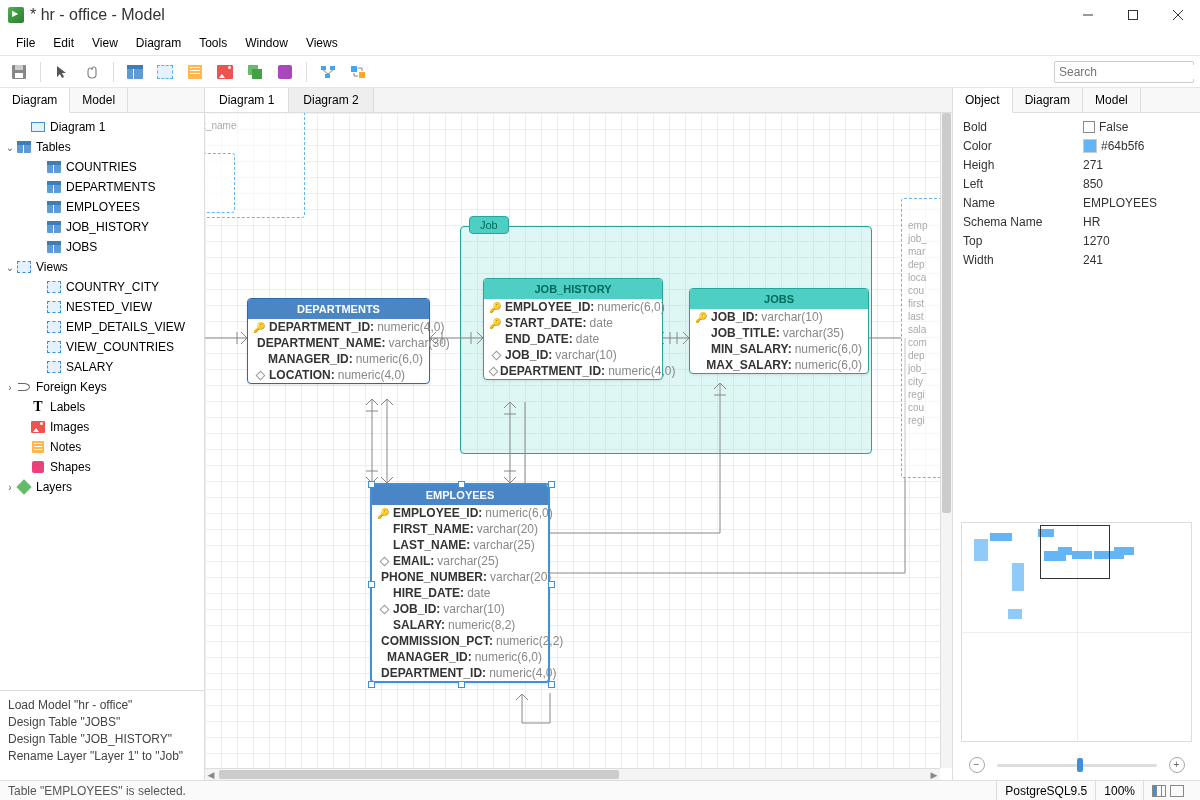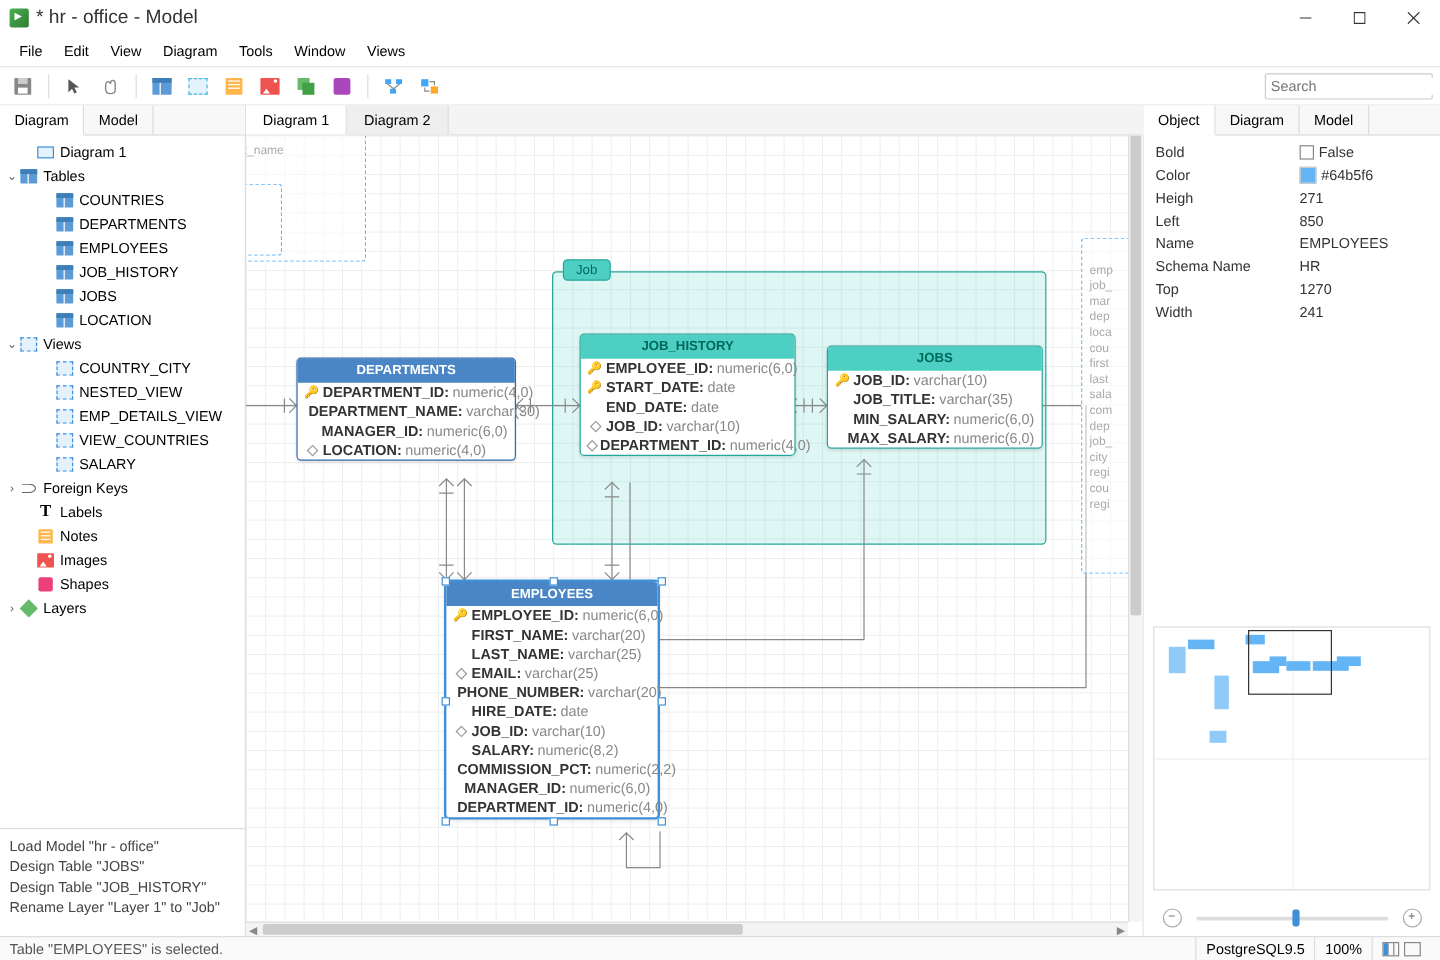--- a/index.html
+++ b/index.html
@@ -252,27 +252,20 @@
           </span>
           <span>JOB_HISTORY</span>
         </div>
         <div class="tree-item" style="--indent: 34px;">
           <span class="tree-caret"></span>
           <span class="tree-icon">
             <span class="icon-table"></span>
           </span>
           <span>JOBS</span>
         </div>
-        <div class="tree-item" style="--indent: 34px;">
-          <span class="tree-caret"></span>
-          <span class="tree-icon">
-            <span class="icon-table"></span>
-          </span>
-          <span>LOCATION</span>
-        </div>
         <div class="tree-item" style="--indent: 4px;">
           <span class="tree-caret">⌄</span>
           <span class="tree-icon">
             <span class="icon-view"></span>
           </span>
           <span>Views</span>
         </div>
         <div class="tree-item" style="--indent: 34px;">
           <span class="tree-caret"></span>
           <span class="tree-icon">
@@ -318,30 +311,30 @@
         <div class="tree-item" style="--indent: 18px;">
           <span class="tree-caret"></span>
           <span class="tree-icon">
             <span class="icon-label">T</span>
           </span>
           <span>Labels</span>
         </div>
         <div class="tree-item" style="--indent: 18px;">
           <span class="tree-caret"></span>
           <span class="tree-icon">
+            <span class="icon-image"></span>
+          </span>
+          <span>Images</span>
+        </div>
+        <div class="tree-item" style="--indent: 18px;">
+          <span class="tree-caret"></span>
+          <span class="tree-icon">
             <span class="icon-note"></span>
           </span>
           <span>Notes</span>
-        </div>
-        <div class="tree-item" style="--indent: 18px;">
-          <span class="tree-caret"></span>
-          <span class="tree-icon">
-            <span class="icon-image"></span>
-          </span>
-          <span>Images</span>
         </div>
         <div class="tree-item" style="--indent: 18px;">
           <span class="tree-caret"></span>
           <span class="tree-icon">
             <span class="icon-shape"></span>
           </span>
           <span>Shapes</span>
         </div>
         <div class="tree-item" style="--indent: 4px;">
           <span class="tree-caret">›</span>

